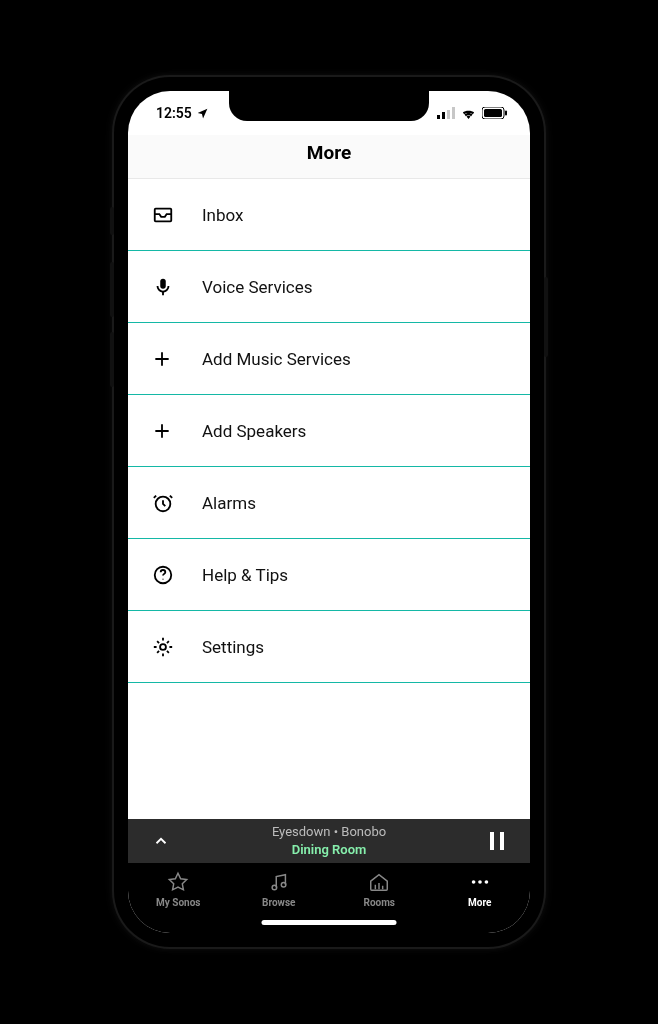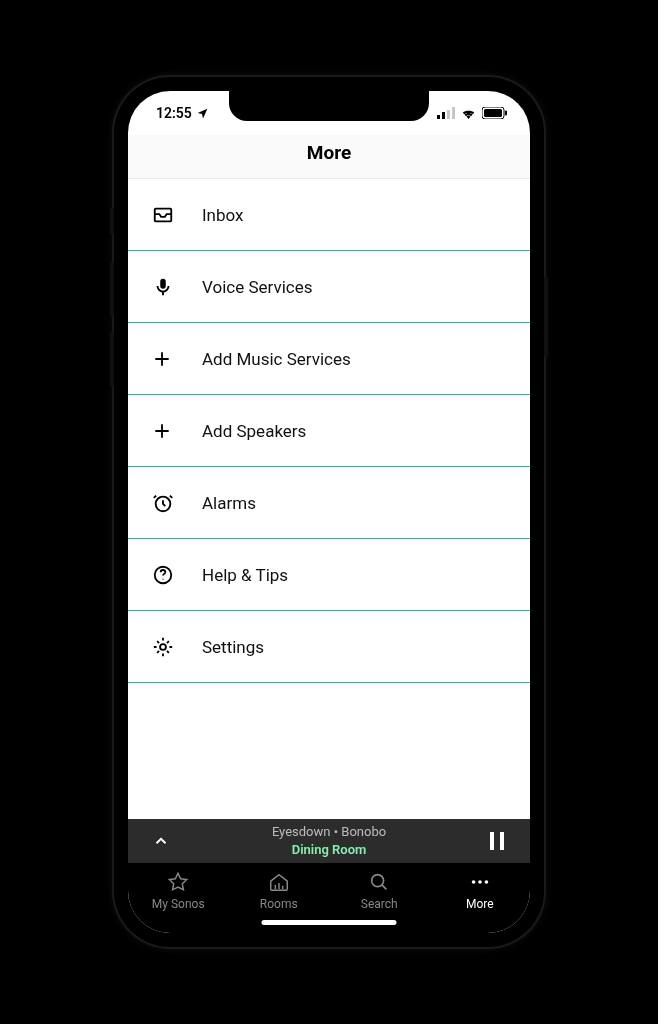--- a/index.html
+++ b/index.html
@@ -24,21 +24,21 @@
     .now-playing { height:44px; background:#2c2c2c; color:#d0d0d0; display:flex; align-items:center; padding:0 18px; }
     .np-chevron { width:30px; display:flex; align-items:center; justify-content:center; color:#fff;}
     .np-center { flex:1; text-align:center; font-size:13px; line-height:1.35; }
     .np-track { color:#bcbcbc; }
     .np-room { color:#86efac; font-weight:600; }
     .np-controls { width:30px; display:flex; align-items:center; justify-content:center; color:#fff;}
     .tab-bar { height:70px; background:#000; display:flex; align-items:flex-start; padding-top:8px; justify-content:space-around; }
     .tab { flex:1; display:flex; flex-direction:column; align-items:center; color:#888; cursor:pointer; gap:4px;}
     .tab.active { color:#fff; }
     .tab .t-icon { height:22px; display:flex; align-items:center; justify-content:center; }
-    .tab .t-label { font-size:12px; }
+    .tab .t-label { font-size:10px;font-weight:bold; }
     .home-indicator { position:absolute; bottom:8px; left:50%; transform:translateX(-50%); width:135px; height:5px; border-radius:3px; background:#fff; z-index:15;}
     svg { display:block; }
   </style>
 </head>
 <body>
 
 <div class="phone">
   <div class="side-btn sb1"></div>
   <div class="side-btn sb2"></div>
   <div class="side-btn sb3"></div>
@@ -180,34 +180,35 @@
         <span class="t-icon">
           <svg width="22" height="22" viewBox="0 0 24 24" fill="none" stroke="#888" stroke-width="1.6">
               <path d="M12 2.5l2.9 6 6.6.9-4.8 4.6 1.2 6.5L12 17.6l-5.9 2.9 1.2-6.5L2.5 9.4l6.6-.9L12 2.5z"></path>
             </svg>
         </span>
         <span class="t-label">My Sonos</span>
       </div>
       <div class="tab">
         <span class="t-icon">
           <svg width="22" height="22" viewBox="0 0 24 24" fill="none" stroke="#888" stroke-width="1.6">
+              <path d="M9 18V6l10-2v11"></path>
+              <circle cx="7" cy="18" r="2.5"></circle>
+              <circle cx="17" cy="15" r="2.5"></circle>
+            </svg>
+        </span>
+        <span class="t-label">Browse</span>
+      </div>
+      <div class="tab">
+        <span class="t-icon">
+          <svg width="22" height="22" viewBox="0 0 24 24" fill="none" stroke="#888" stroke-width="1.6">
               <path d="M3 11l9-7 9 7v9a1 1 0 0 1-1 1H4a1 1 0 0 1-1-1v-9z"></path>
               <path d="M8 20v-5M12 20v-7M16 20v-4"></path>
             </svg>
         </span>
         <span class="t-label">Rooms</span>
-      </div>
-      <div class="tab">
-        <span class="t-icon">
-          <svg width="22" height="22" viewBox="0 0 24 24" fill="none" stroke="#888" stroke-width="1.8">
-              <circle cx="10.5" cy="10.5" r="6.5"></circle>
-              <path d="M20 20l-4.5-4.5"></path>
-            </svg>
-        </span>
-        <span class="t-label">Search</span>
       </div>
       <div class="tab active">
         <span class="t-icon">
           <svg width="24" height="22" viewBox="0 0 24 24" fill="#fff">
               <circle cx="5" cy="12" r="2"></circle>
               <circle cx="12" cy="12" r="2"></circle>
               <circle cx="19" cy="12" r="2"></circle>
             </svg>
         </span>
         <span class="t-label">More</span>

